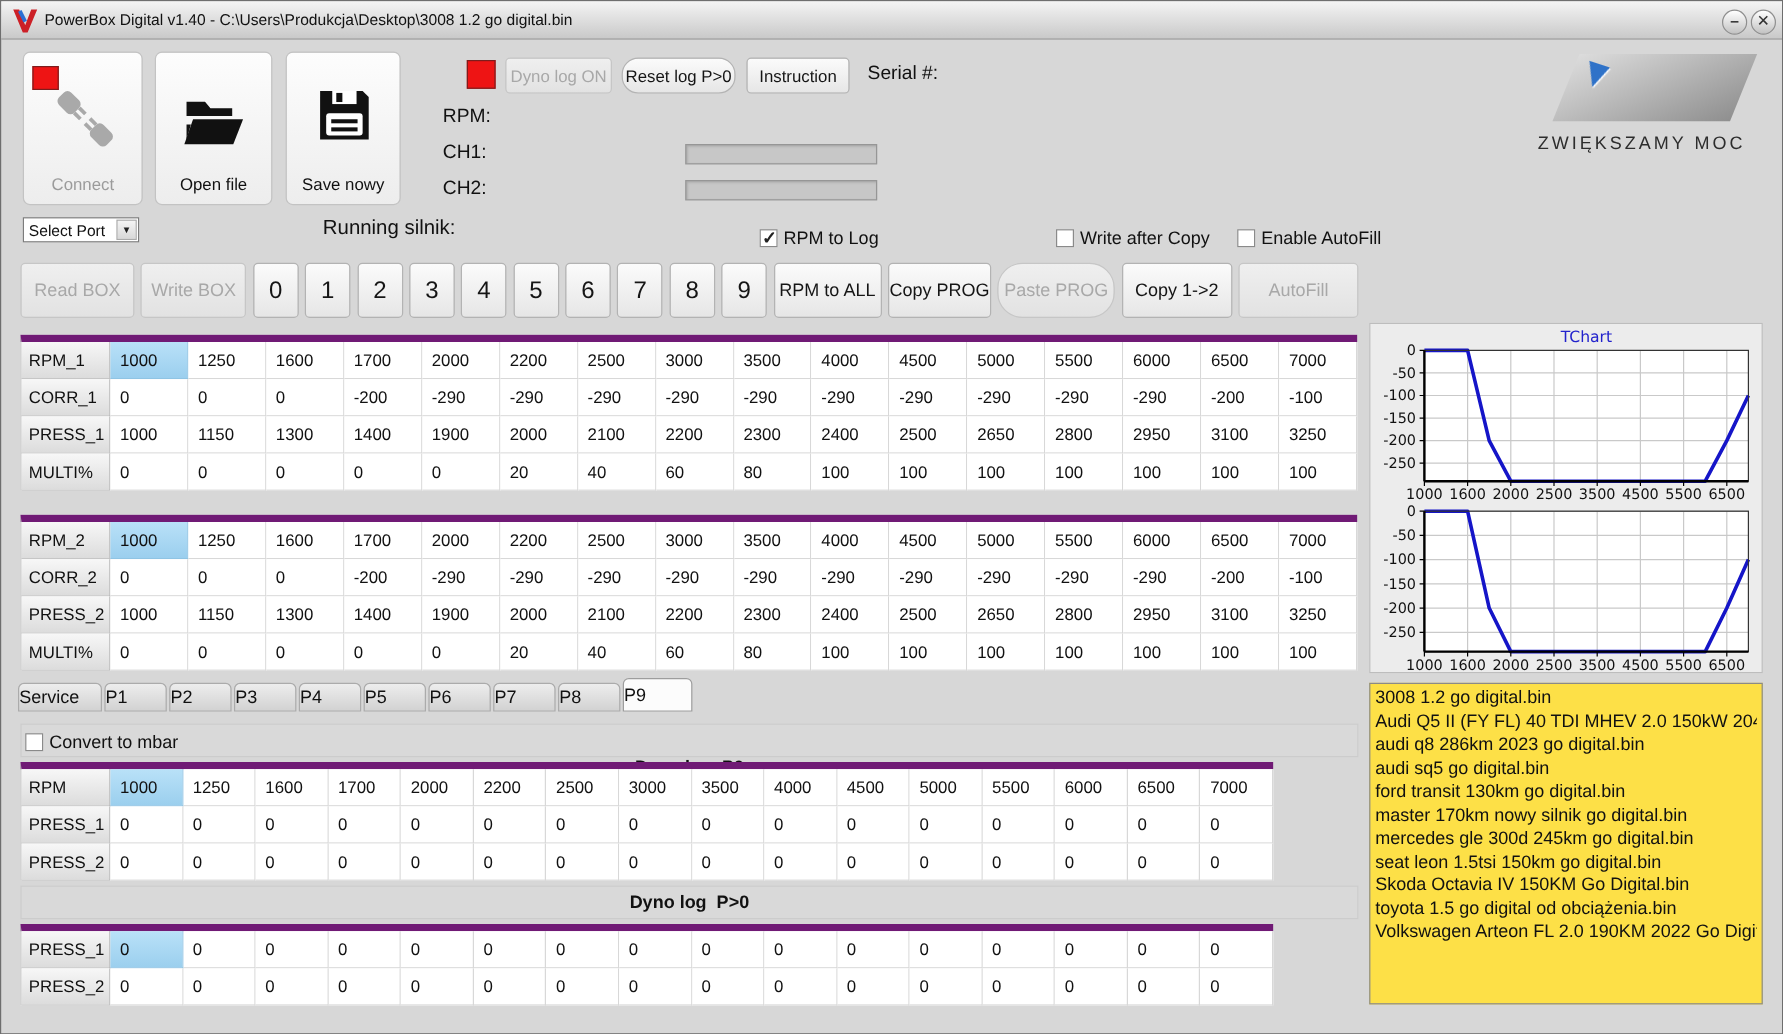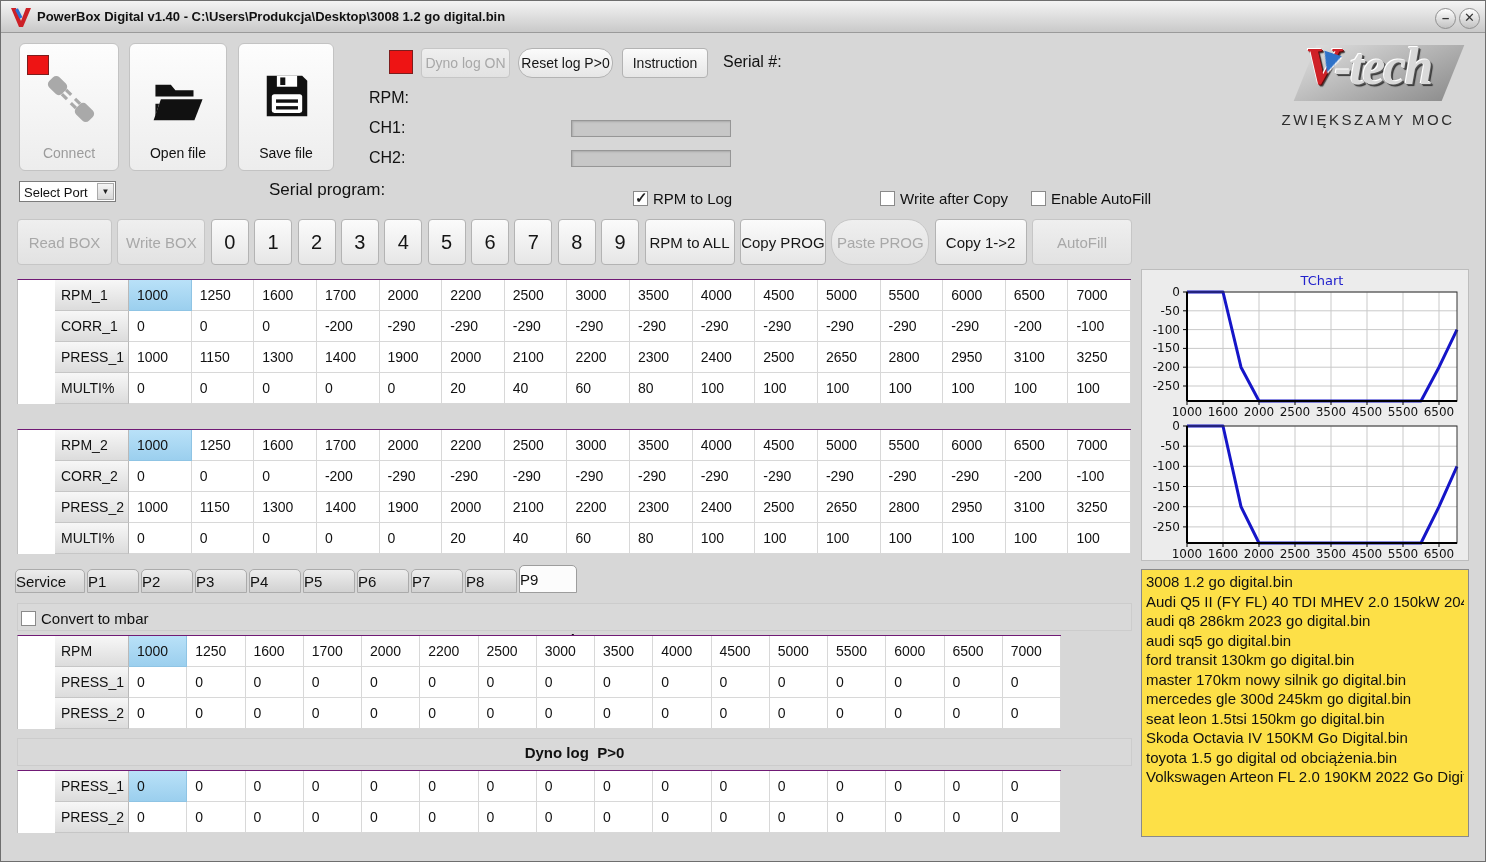--- a/index.html
+++ b/index.html
@@ -10,21 +10,21 @@
     font-family:"Liberation Sans", sans-serif; color:#111;
     overflow:hidden;
   }
   
   .titlebar{
     position:absolute; left:0; top:0; width:100%; height:32px;
     background:linear-gradient(#f4f4f4,#c9c9c9);
     border-bottom:1px solid #9a9a9a;
   }
   .title-icon{ position:absolute; left:8px; top:4px; width:24px; height:24px; }
-  .title-text{ position:absolute; left:36px; top:8px; font-size:13px; font-weight:bold; white-space:nowrap;}
+  .title-text{ position:absolute; left:36px; top:8px; font-size:13px; font-weight:normal; white-space:nowrap;}
   .win-btn{
     position:absolute; top:7px; width:21px; height:21px; border-radius:50%;
     background:linear-gradient(#ffffff,#c2c2c2); border:1px solid #8f8f8f;
     text-align:center; line-height:18px; font-size:13px; color:#333; cursor:default;
   }
   .win-btn.minb{ left:1434px; }
   .win-btn.closeb{ left:1458px; }
   .win-btn.minb::before{ content:"–"; font-weight:bold; }
   .win-btn.closeb::before{ content:"✕"; }
   
@@ -77,21 +77,21 @@
   }
   .actionrow .btn{ position:static; height:46px; }
   .btn.digit{ width:38px; font-size:20px; }
   .w-read{width:95px;font-size:15px;} .w-write{width:88px;font-size:15px;}
   .w-rpmall{width:90px;font-size:15px;} .w-copy{width:86px;font-size:15px;}
   .w-paste{width:98px;font-size:15px;border-radius:21px;} .w-c12{width:92px;font-size:15px;}
   .w-af{width:100px;font-size:15px;}
   
   .ptable{
     position:absolute; display:flex; flex-direction:column;
-    border-top:1px solid #701a75; border-left:1px solid #c0c0c0; background:#fff;padding-left:37px;
+    border-top:6px solid #701a75; border-left:1px solid #c0c0c0; background:#fff;
   }
   .trow{ display:flex; height:31px; }
   .rowlabel{
     width:74px; flex:none; display:flex; align-items:center; padding-left:6px;
     background:linear-gradient(#f7f7f7,#dcdcdc); border-right:1px solid #b9b9b9;
     border-bottom:1px solid #c6c6c6; font-size:14px;
   }
   .cell{
     flex:1; display:flex; align-items:center; padding-left:8px; font-size:14px;
     background:#fff; border-right:1px solid #d8d8d8; border-bottom:1px solid #d8d8d8;
@@ -197,40 +197,40 @@
 
   <div class="bigbtn" style="left:237px;width:96px;">
     <svg style="position:absolute;left:21px;top:24px;" width="54" height="56" viewBox="0 0 64 64">
       <path fill="#111" d="M8 8 h42 l6 6 v42 H8 z"></path>
       <rect fill="#fff" x="20" y="8" width="24" height="13"></rect>
       <rect fill="#111" x="24" y="10" width="6" height="9"></rect>
       <rect fill="#fff" x="14" y="30" width="36" height="22" rx="3"></rect>
       <rect fill="#111" x="19" y="36" width="26" height="4"></rect>
       <rect fill="#111" x="19" y="44" width="26" height="4"></rect>
     </svg>
-    <div class="blabel">Save file</div>
+    <div class="blabel">Save nowy</div>
   </div>
 
   <div class="redsq" style="left:388px;top:49px;width:24px;height:24px;"></div>
   <div class="btn disabled" style="left:420px;top:47px;width:89px;height:30px;">Dyno log ON</div>
   <div class="btn" style="left:517px;top:47px;width:95px;height:30px;border-radius:14px;">Reset log P&gt;0</div>
   <div class="btn" style="left:621px;top:47px;width:86px;height:30px;">Instruction</div>
   <div class="lab" style="left:722px;top:52px;">Serial #:</div>
 
   <div class="lab" style="left:368px;top:88px;">RPM:</div>
   <div class="lab" style="left:368px;top:118px;">CH1:</div>
   <div class="pbar" style="left:570px;top:119px;"></div>
   <div class="lab" style="left:368px;top:148px;">CH2:</div>
   <div class="pbar" style="left:570px;top:149px;"></div>
 
   <div class="selectbox">
     <span class="sval">Select Port</span>
     <span class="sarrow">▼</span>
   </div>
-  <div class="lab big" style="left:268px;top:179px;">Serial program:</div>
+  <div class="lab big" style="left:268px;top:179px;">Running silnik:</div>
 
   <div class="checkbox checked" style="left:632px;top:189px;">
     <span class="cbbox"></span>
     <span>RPM to Log</span>
   </div>
   <div class="checkbox" style="left:879px;top:189px;">
     <span class="cbbox"></span>
     <span>Write after Copy</span>
   </div>
   <div class="checkbox" style="left:1030px;top:189px;">
@@ -523,21 +523,20 @@
         <div class="cell">0</div>
         <div class="cell">0</div>
         <div class="cell">0</div>
         <div class="cell">0</div>
         <div class="cell">0</div>
       </div>
     </div>
 
   <div class="logo">
     <div class="logo-para"></div>
-    <div class="logo-text"><span class="vred">V</span><span class="tgray">-tech</span></div>
     <div class="blue-arrow"></div>
     <div class="tagline">ZWIĘKSZAMY MOC</div>
   </div>
 
   <div class="chartpanel">
     <div class="chart" style="left:1px;top:2px;"><svg width="324" height="146" xmlns="http://www.w3.org/2000/svg">
           <rect x="44" y="20" width="270" height="109" fill="#ffffff"></rect>
           <line x1="44" y1="20.0" x2="314" y2="20.0" stroke="#c9c9c9" stroke-width="1"></line>
           <line x1="44" y1="38.8" x2="314" y2="38.8" stroke="#c9c9c9" stroke-width="1"></line>
           <line x1="44" y1="57.6" x2="314" y2="57.6" stroke="#c9c9c9" stroke-width="1"></line>

